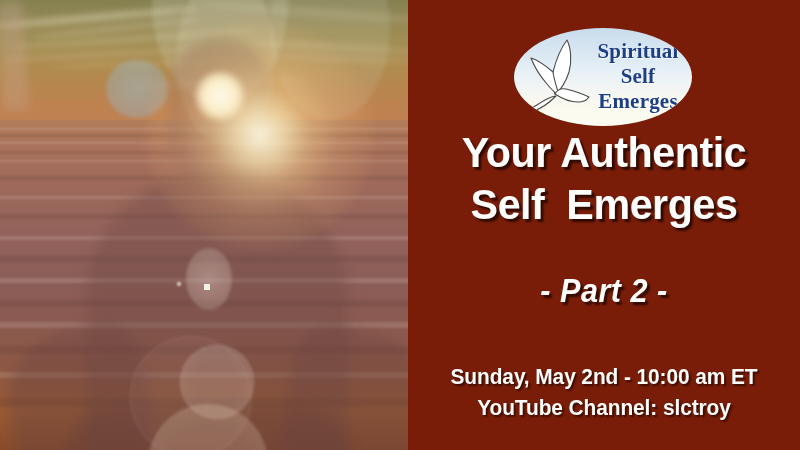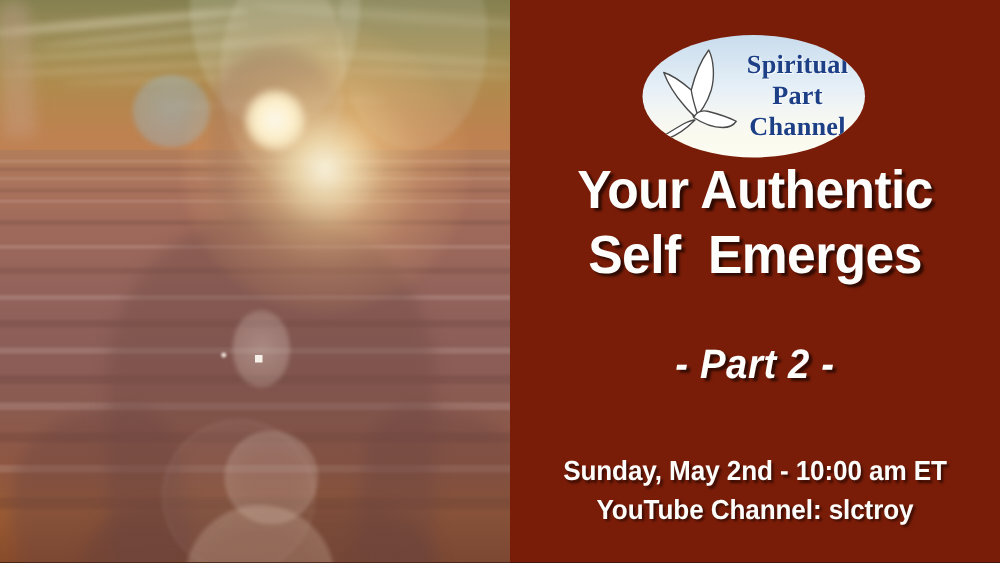--- a/index.html
+++ b/index.html
@@ -389,22 +389,22 @@
         <g stroke="#4a4a4a" stroke-width="1.1" fill="#ffffff" stroke-linejoin="round">
           <path d="M47 4 C41 12 36 24 33 36 C31 45 32 52 35 58 C40 55 46 46 49 36 C52 25 51 12 47 4 Z"></path>
           <path d="M33 36 C26 30 18 24 11 22 C14 30 20 40 27 48 C31 53 35 57 39 59 C37 52 34 44 33 36 Z"></path>
           <path d="M35 58 C41 62 50 66 58 66 C63 66 67 64 69 61 C63 58 54 55 46 53 C41 52 37 54 35 58 Z"></path>
           <path d="M36 60 C30 66 22 72 14 75 C11 76 9 76 7 75 C12 72 20 67 27 63 C31 61 34 60 36 60 Z"></path>
           <path d="M14 74 C11 77 8 79 5 80 C8 81 12 80 16 78 Z"></path>
         </g>
       </svg>
       <div class="logo-text">
         <div>Spiritual</div>
-        <div>Part</div>
-        <div>Channel</div>
+        <div>Self</div>
+        <div>Emerges</div>
       </div>
     </div>
 
     <div id="headline">
       <div class="l1">Your Authentic</div>
       <div class="l2">Self  Emerges</div>
     </div>
 
     <div id="partline">- Part 2 -</div>
 

